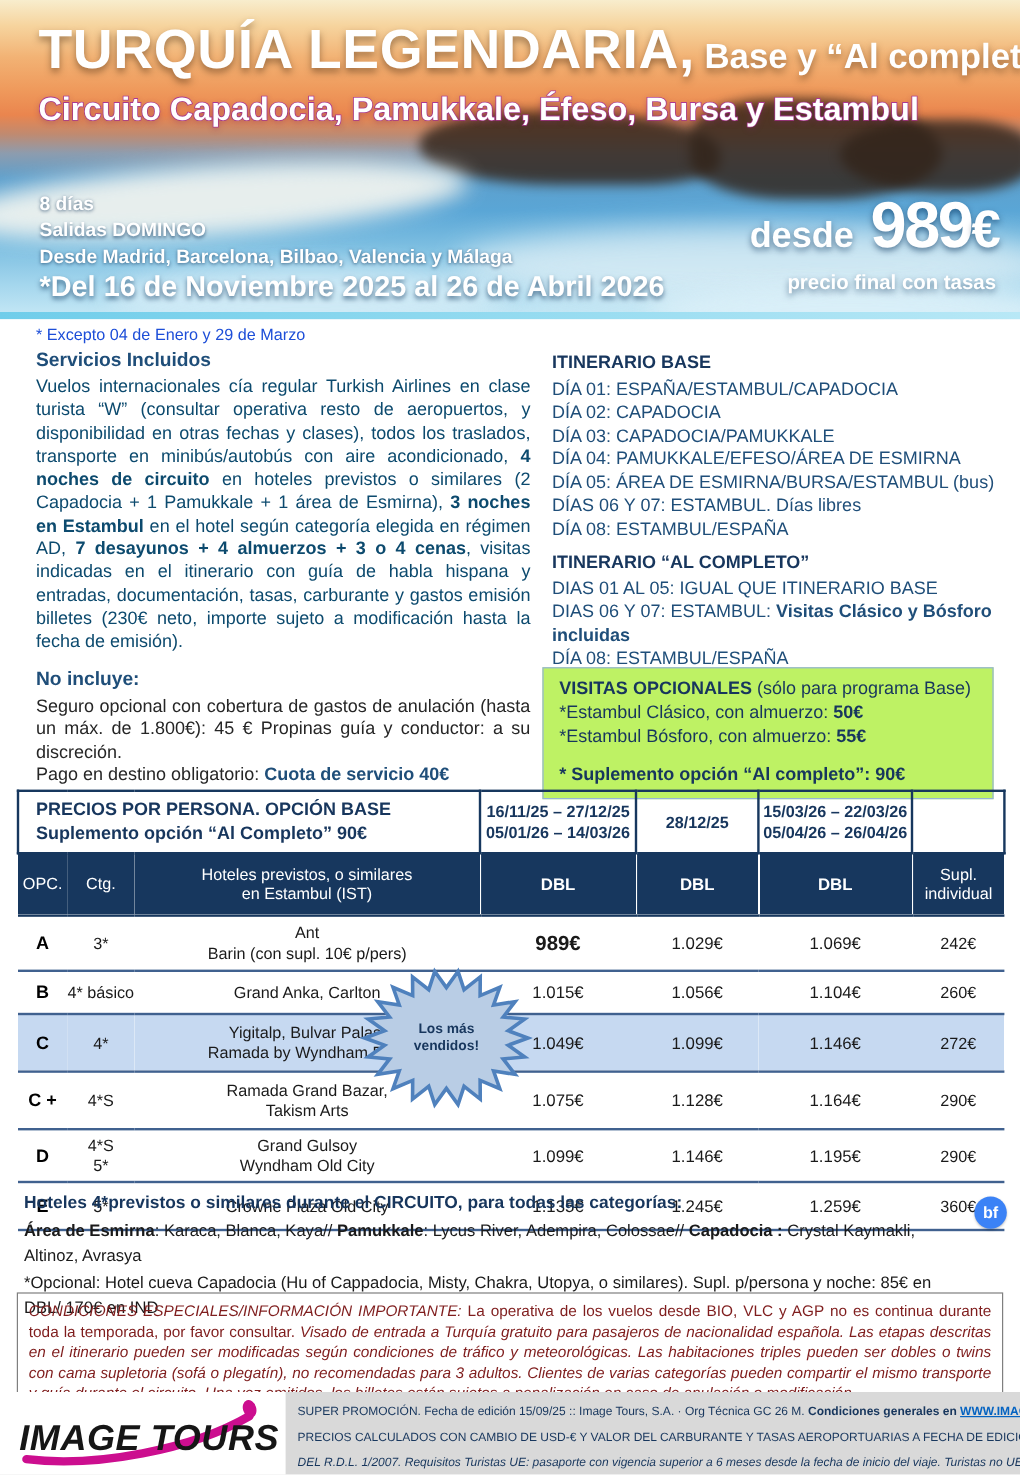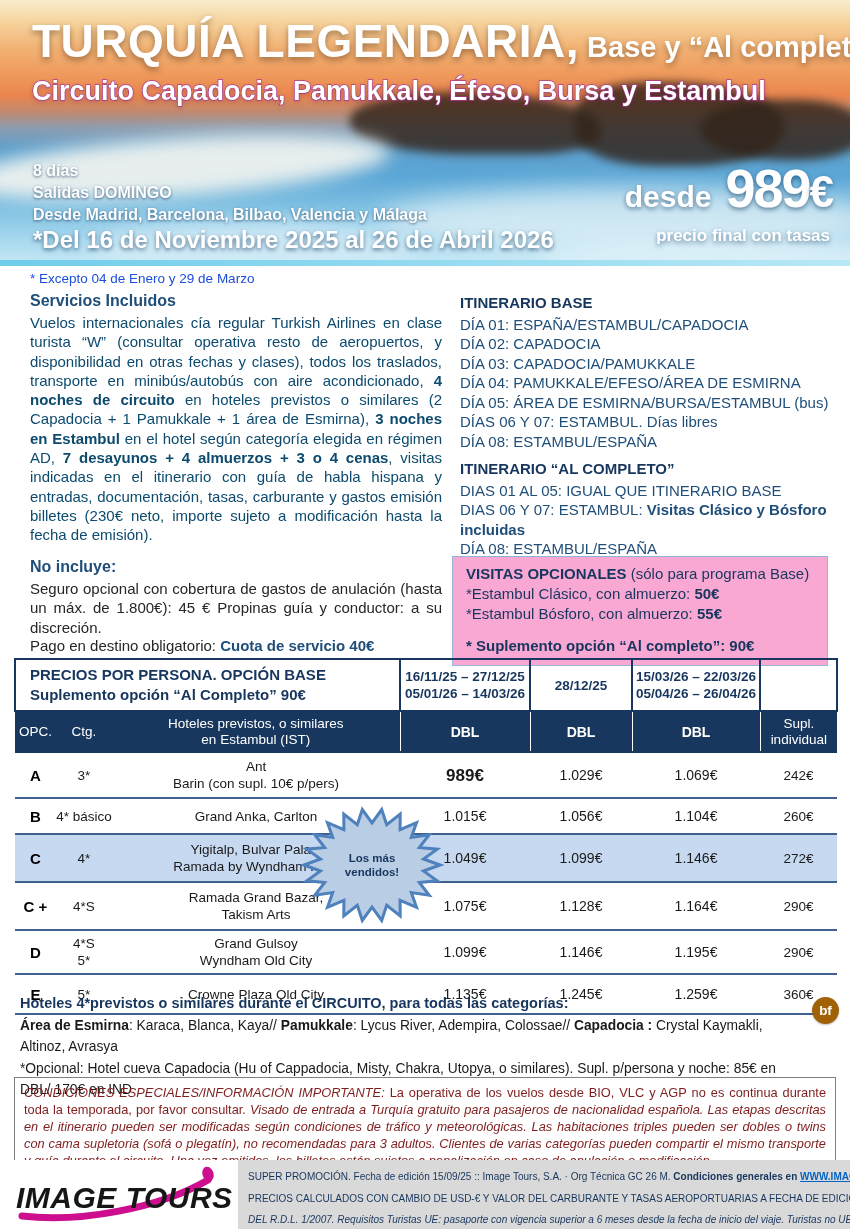--- a/index.html
+++ b/index.html
@@ -49,21 +49,21 @@
   .noinc-p { position:absolute; left:30px; top:579px; width:412px; font-size:15px; line-height:19.3px;
     color:#262626; text-align:justify; }
   .pago-p { position:absolute; left:30px; top:637px; width:412px; font-size:15px; color:#262626; }
   .pago-p b { color:#1f4e79; }
 
   .itin { position:absolute; left:460px; color:#1f4e79; font-size:15px; line-height:19.5px; }
   .itin .h { font-weight:bold; color:#17365d; margin-bottom:2px; }
   .itin .note { font-style:italic; font-size:12.5px; margin-top:1px; }
 
   .visitas-box { position:absolute; left:452px; top:556px; width:376px; border:1.6px solid #95b3d7;
-    background:#f9a8d4; padding:7px 10px 9px 13px; color:#17365d; font-size:15px; line-height:20px; }
+    background:#bef264; padding:7px 10px 9px 13px; color:#17365d; font-size:15px; line-height:20px; }
   .visitas-box .sup { margin-top:12px; font-weight:bold; }
 
   
   .ptable { position:absolute; left:14px; top:658px; width:822px; border-collapse:collapse; table-layout:fixed; }
   .ptable td { overflow:hidden; }
   .h1 td { border:2px solid #17375e; color:#17365d; font-weight:bold; vertical-align:middle; }
   .h1 .ttl { font-size:15px; line-height:20px; padding:5px 6px 5px 14px; }
   .h1 .dates { font-size:13.5px; line-height:17px; text-align:center; }
   .h2 td { background:#17375e; color:#fff; text-align:center; vertical-align:middle; font-size:13.5px;
     line-height:16px; border-top:2px solid #17375e; border-bottom:2px solid #17375e; }
@@ -79,21 +79,21 @@
   .badge { position:absolute; left:300px; top:804px; width:144px; height:122px; }
   .badge svg { position:absolute; left:0; top:0; }
   .badge .txt { position:absolute; left:0; top:0; width:100%; height:100%; display:flex;
     flex-direction:column; align-items:center; justify-content:center; color:#17365d;
     font-size:11.5px; font-weight:bold; line-height:14px; text-align:center; }
 
   
   .hotels-note { position:absolute; left:20px; top:993px; width:790px; color:#1a1a1a; font-size:13.8px; line-height:21.5px; }
   .hotels-note .l1 { font-weight:bold; color:#17365d; font-size:14.5px; }
   .bf { position:absolute; left:812px; top:997px; width:27px; height:27px; border-radius:50%;
-    background:#a16207; color:#fff; font-weight:bold; font-size:13.5px; display:flex;
+    background:#3b82f6; color:#fff; font-weight:bold; font-size:13.5px; display:flex;
     align-items:center; justify-content:center; box-shadow:0 1px 2px rgba(0,0,0,.25); }
 
   .cond-box { position:absolute; left:14px; top:1058px; width:822px; border:1.5px solid #7f7f7f;
     padding:6px 9px 7px 9px; font-size:12.8px; line-height:17px; color:#7f1d1d; text-align:justify;margin-top:19px; }
   .cond-box .it { font-style:italic; }
   .cond-box .offer { font-weight:bold; font-style:normal; text-align:left; margin-top:1px; }
 
   
   .footer { position:absolute; left:0; top:1160px; width:850px; height:69px; background:#d9d9d9; }
   .footer-white { position:absolute; left:0; top:0; width:238px; height:69px; background:#fff; }
@@ -197,21 +197,21 @@
       </td>
       <td class="dates">
         <div>28/12/25</div>
       </td>
       <td class="dates">
         <div>15/03/26 – 22/03/26</div>
         <div>05/04/26 – 26/04/26</div>
       </td>
       <td class="dates"></td>
     </tr>
-    <tr class="h2" style="height:41px;">
+    <tr class="h2" style="height:52px;">
       <td>OPC.</td>
       <td>Ctg.</td>
       <td>
         <div>Hoteles previstos, o similares</div>
         <div>en Estambul (IST)</div>
       </td>
       <td class="dbl sep">DBL</td>
       <td class="dbl sep">DBL</td>
       <td class="dbl sep">DBL</td>
       <td class="sep">

